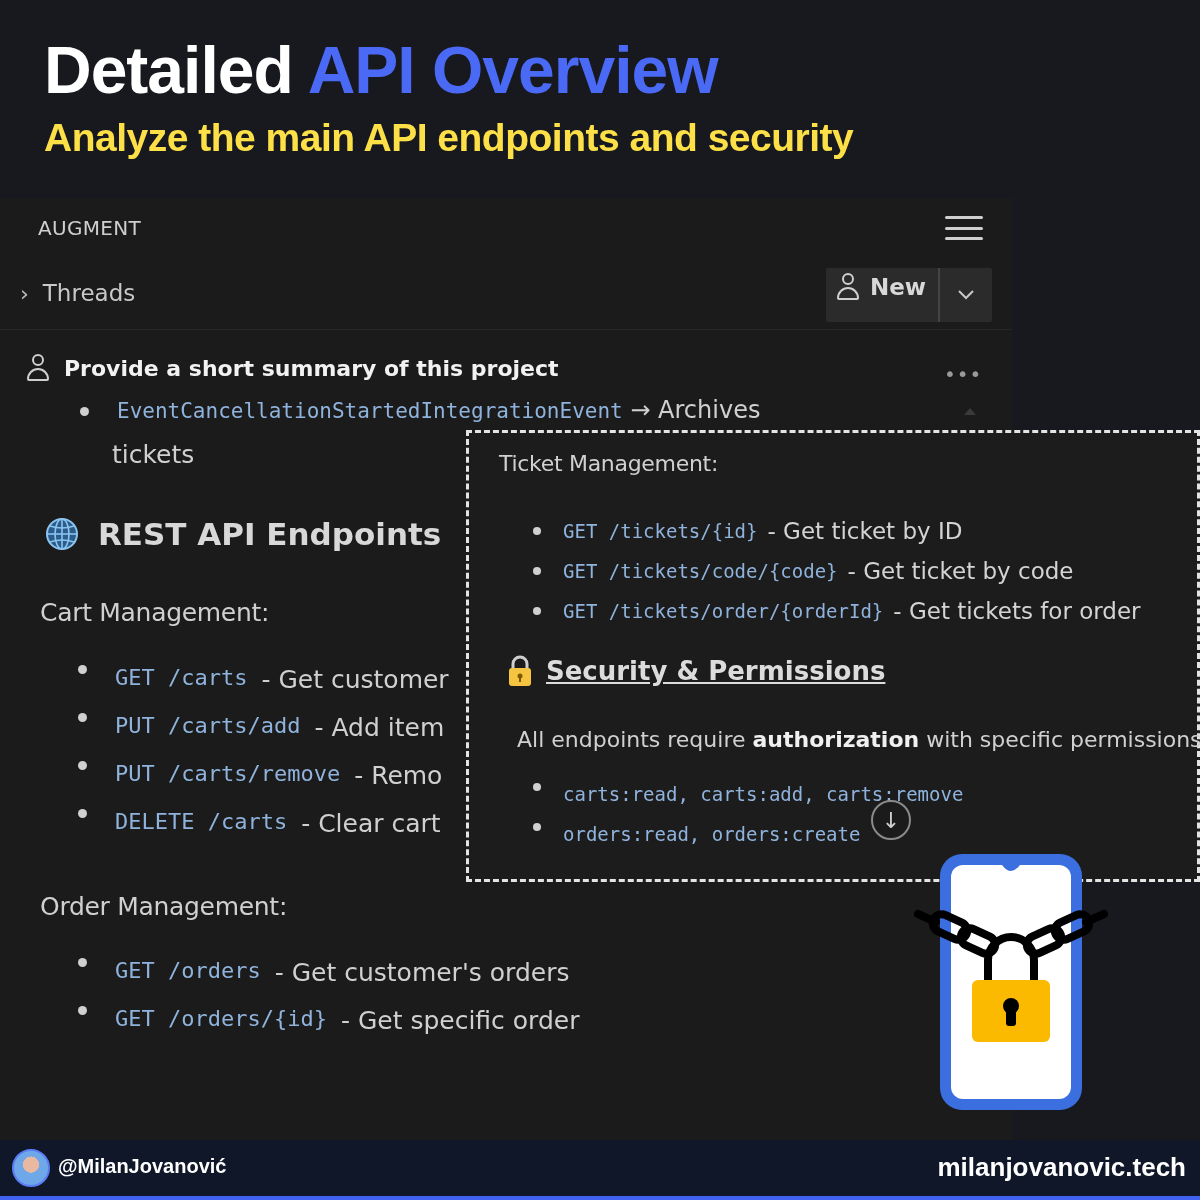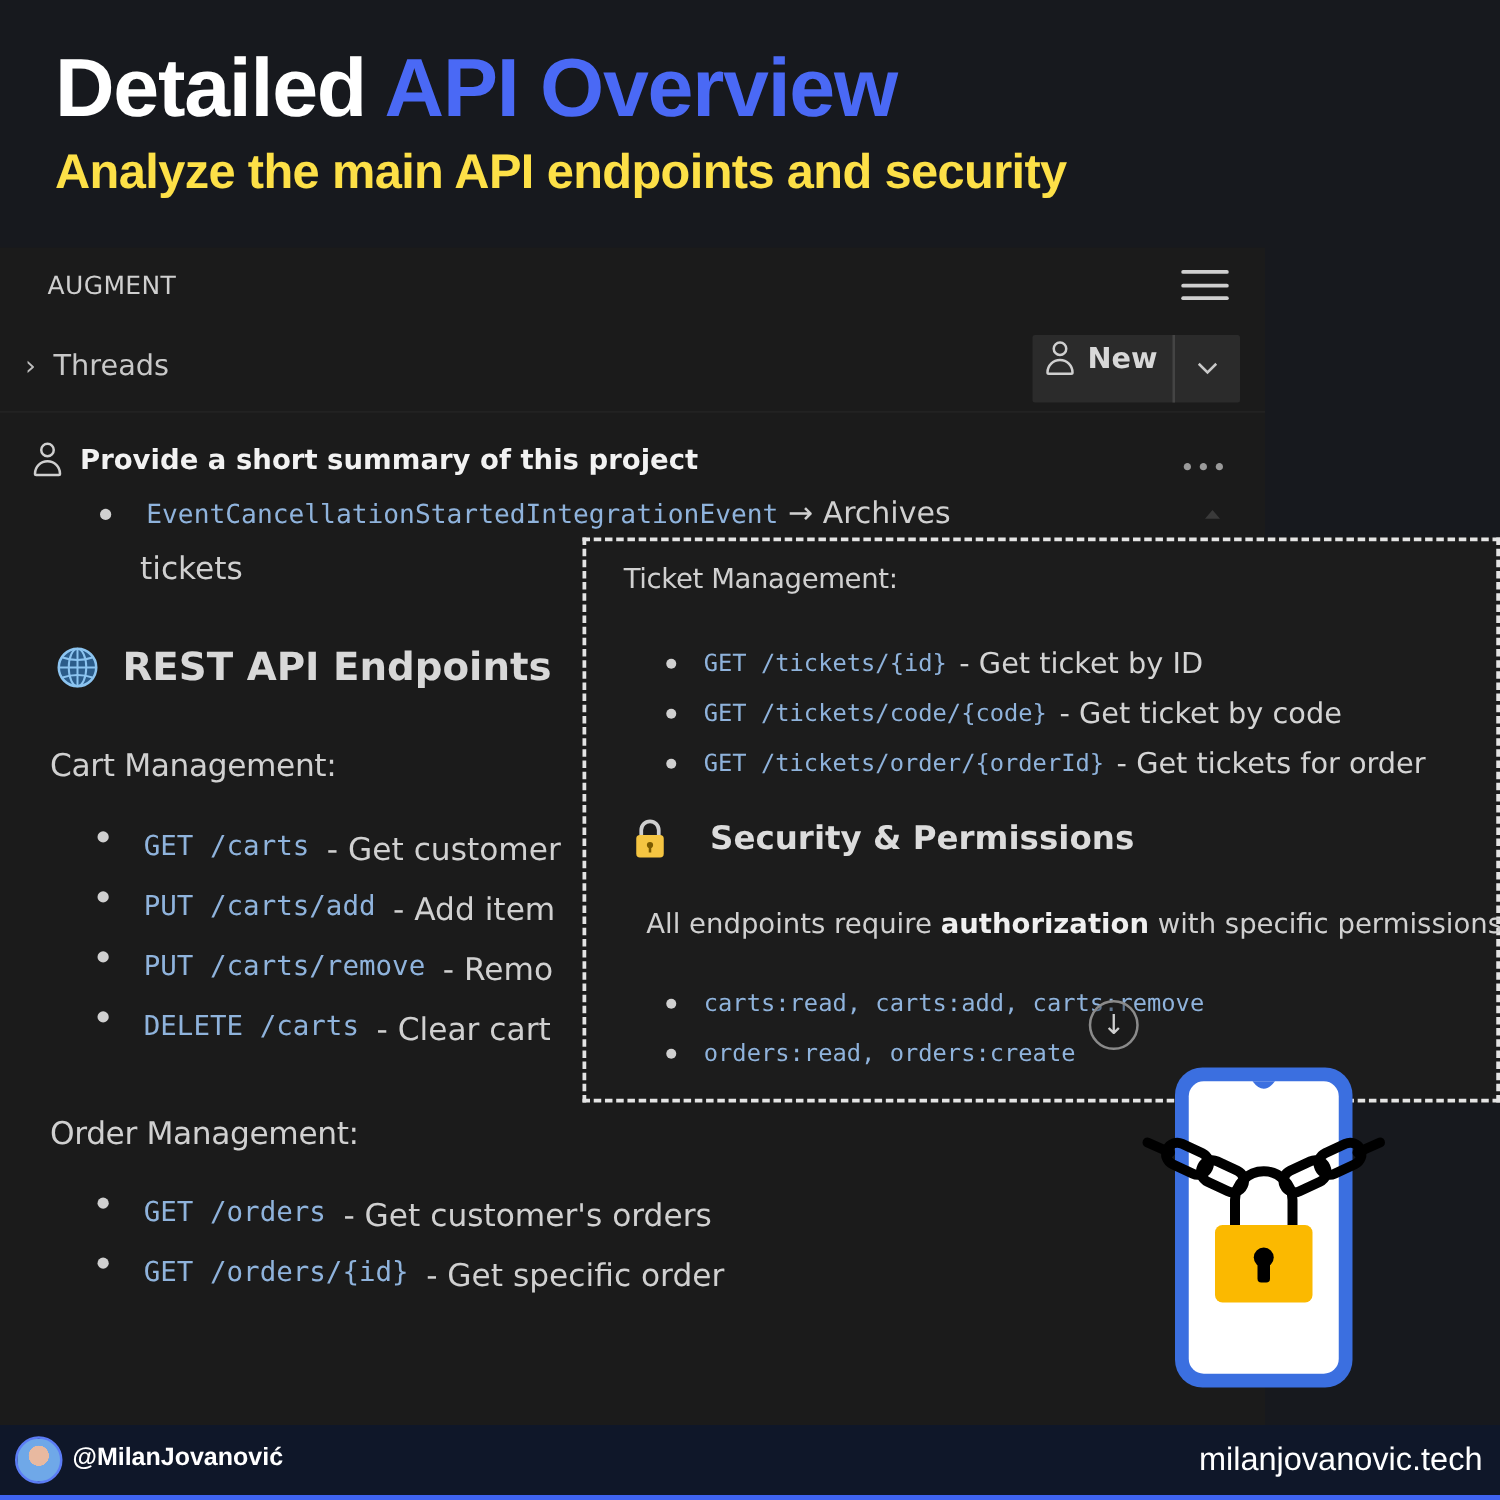--- a/index.html
+++ b/index.html
@@ -50,37 +50,37 @@
     .ep-list li { height: 48px; font-size: 25px; color: #d0d0d0; white-space: nowrap; display: flex; align-items: flex-start; }
     .ep-list .mono { font-size: 22px; margin-right: 14px; }
 
     .zoom-box { position: absolute; left: 466px; top: 430px; width: 734px; height: 452px; background: #1c1c1c; border: 3px dashed #e4e4e4; }
     .zoom-box .section-label { font-size: 22px; }
     .zb-list { position: absolute; left: 64px; top: 78px; list-style: none; }
     .zb-list li { height: 40px; font-size: 23px; color: #d4d4d4; white-space: nowrap; display: flex; align-items: center; text-align: center; }
     .zb-list .mono { font-size: 19px; margin-right: 10px; }
     .zb-list .bullet { width: 8px; height: 8px; margin-right: 22px; }
 
-    .sec-heading { position: absolute; left: 38px; top: 222px; display: flex; align-items: center; gap: 35px; font-size: 26px; font-weight: 700; color: #dcdcdc; }
+    .sec-heading { position: absolute; left: 38px; top: 222px; display: flex; align-items: center; gap: 13px; font-size: 26px; font-weight: 700; color: #dcdcdc; text-decoration: underline; }
     .lock-mini { width: 26px; height: 32px; }
     .sec-desc { position: absolute; left: 48px; top: 294px; font-size: 22px; color: #d0d0d0; white-space: nowrap; }
     .sec-desc b { color: #f0f0f0; }
     .perm-list { position: absolute; left: 64px; top: 350px; list-style: none; }
-    .perm-list li { height: 40px; display: flex; align-items: center; white-space: nowrap; }
+    .perm-list li { height: 40px; display: flex; white-space: nowrap; }
     .perm-list .mono { font-size: 19px; }
     .perm-list .bullet { width: 8px; height: 8px; margin-right: 22px; }
     .scroll-down { position: absolute; left: 402px; top: 367px; width: 40px; height: 40px; border: 2px solid #8a8a8a; border-radius: 50%; display: flex; align-items: center; justify-content: center; color: #cfcfcf; font-size: 22px; background: rgba(28,28,28,0.4); cursor: pointer; }
 
     .phone-illus { position: absolute; left: 910px; top: 848px; width: 200px; height: 264px; }
 
     .footer { position: absolute; left: 0; top: 1140px; width: 1200px; height: 56px; background: #0f1729; }
     .footer-bar { position: absolute; left: 0; top: 1196px; width: 1200px; height: 4px; background: #3f63f0; }
     .avatar { position: absolute; left: 12px; top: 9px; width: 38px; height: 38px; border-radius: 50%; background: radial-gradient(circle at 50% 40%, #e8b9a0 0 30%, #6fa8e8 31% 100%); border: 2px solid #5b7cf5; }
     .handle { position: absolute; left: 58px; top: 15px; font-family: "Liberation Sans", sans-serif; font-weight: 700; font-size: 20px; color: #ffffff; }
-    .site { position: absolute; right: 14px; top: 12px; font-family: "Liberation Sans", sans-serif; font-weight: 400; font-size: 26px; color: #ffffff; }
+    .site { position: absolute; right: 14px; top: 12px; font-family: "Liberation Sans", sans-serif; font-weight: 700; font-size: 26px; color: #ffffff; }
   </style>
 </head>
 <body>
 
 <div class="hero">
   <div class="hero-title">
     <span>Detailed</span>
     <span class="accent">API Overview</span>
   </div>
   <div class="hero-sub">Analyze the main API endpoints and security</div>

